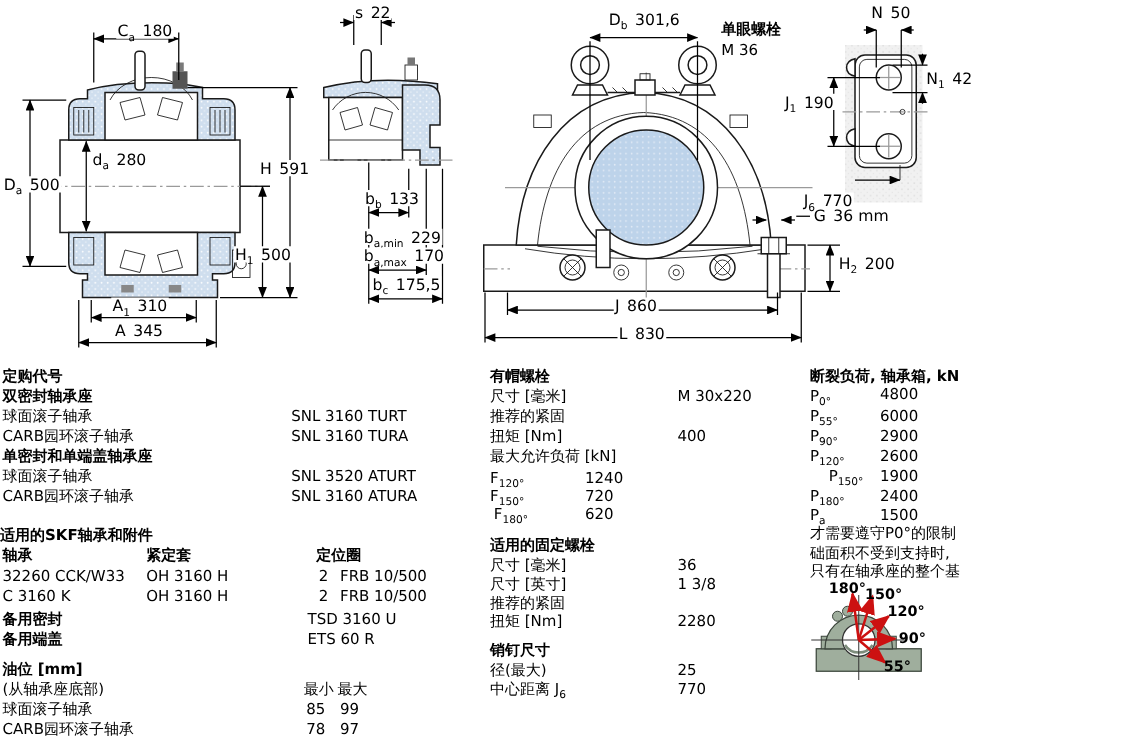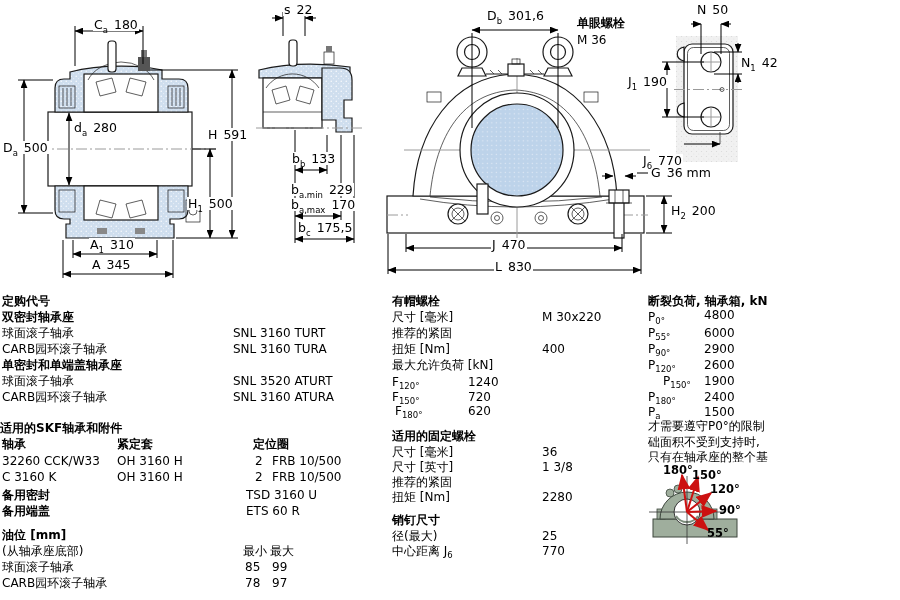--- a/index.html
+++ b/index.html
@@ -237,21 +237,21 @@
 
   <div class="dim" style="left:283px;top:3px"><span>s</span><span class="v">22</span></div>
   <div class="dim" style="left:291px;top:152px"><span>b</span><sub>b</sub><span class="v">133</span></div>
   <div class="dim" style="left:290px;top:183px"><span>b</span><sub>a,min</sub><span class="v">229</span></div>
   <div class="dim" style="left:290px;top:198px"><span>b</span><sub>a,max</sub><span class="v">170</span></div>
   <div class="dim" style="left:297px;top:221px"><span>b</span><sub>c</sub><span class="v">175,5</span></div>
 
   <div class="dim" style="left:486px;top:9px"><span>D</span><sub>b</sub><span class="v">301,6</span></div>
   <div class="abs b" style="left:577px;top:17px">单眼螺栓</div>
   <div class="abs" style="left:577px;top:34px">M 36</div>
-  <div class="dim" style="left:491px;top:238px"><span>J</span><span class="v">470</span></div>
+  <div class="dim" style="left:491px;top:238px"><span>J</span><span class="v">860</span></div>
   <div class="dim" style="left:494px;top:260px"><span>L</span><span class="v">830</span></div>
   <div class="dim" style="left:650px;top:166px"><span>G</span><span class="v">36 mm</span></div>
   <div class="dim" style="left:670px;top:204px"><span>H</span><sub>2</sub><span class="v">200</span></div>
 
   <div class="dim" style="left:696px;top:3px"><span>N</span><span class="v">50</span></div>
   <div class="dim" style="left:740px;top:56px"><span>N</span><sub>1</sub><span class="v">42</span></div>
   <div class="dim" style="left:627px;top:75px"><span>J</span><sub>1</sub><span class="v">190</span></div>
   <div class="dim" style="left:642px;top:154px"><span>J</span><sub>6</sub><span class="v">770</span></div>
 
   <div class="abs b" style="left:2px;top:295px">定购代号</div>

